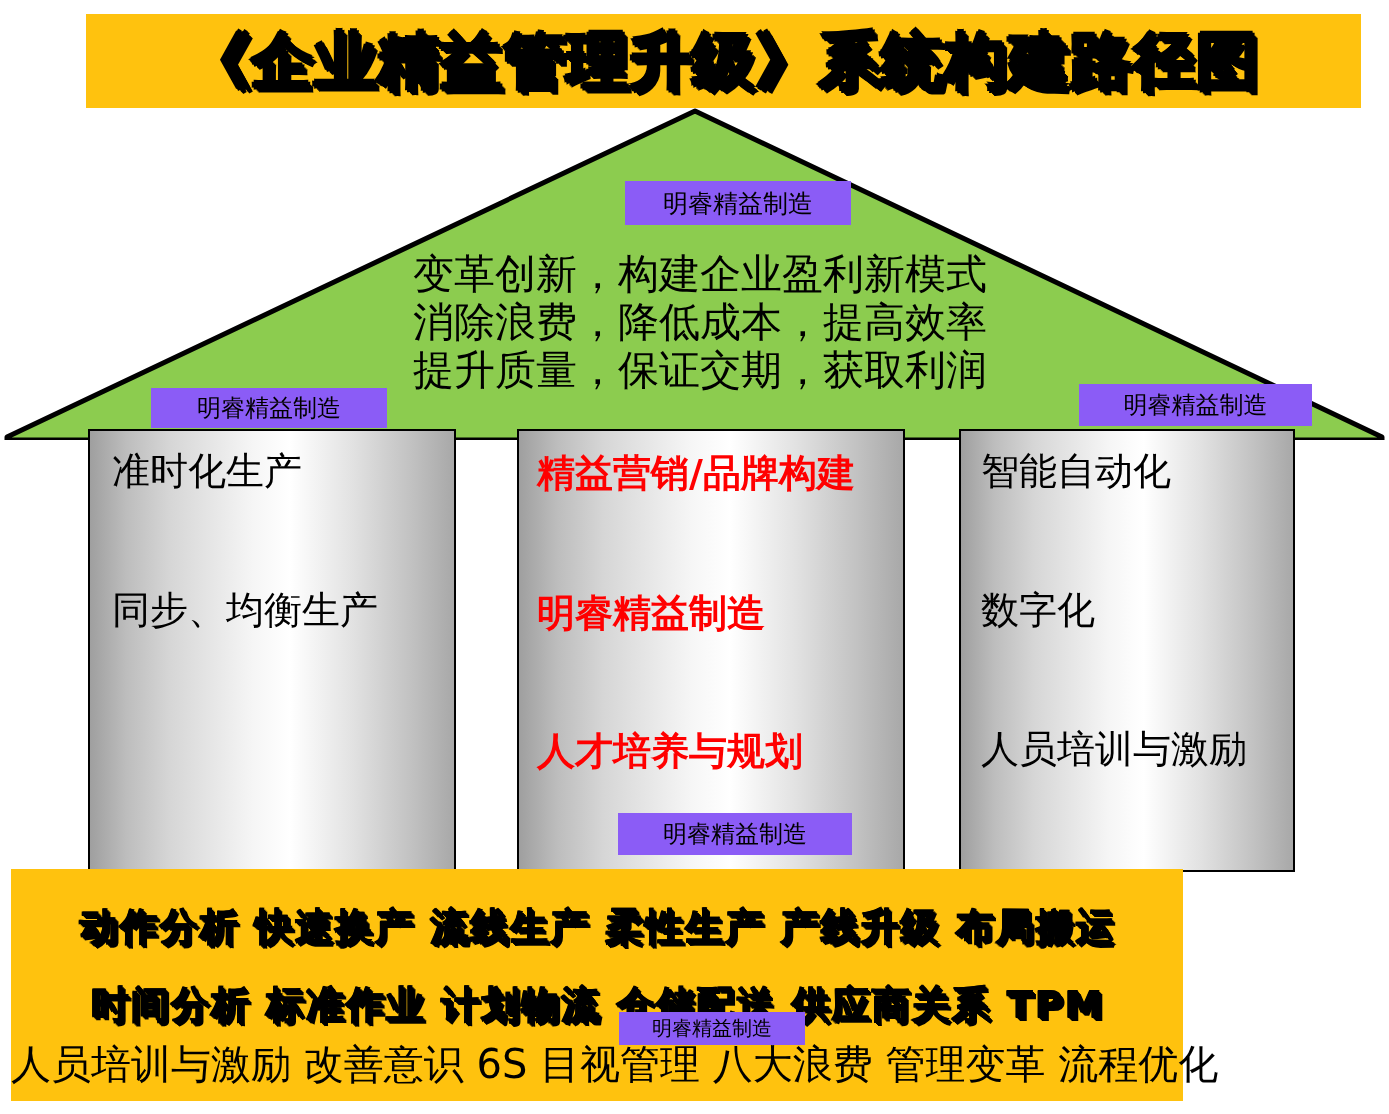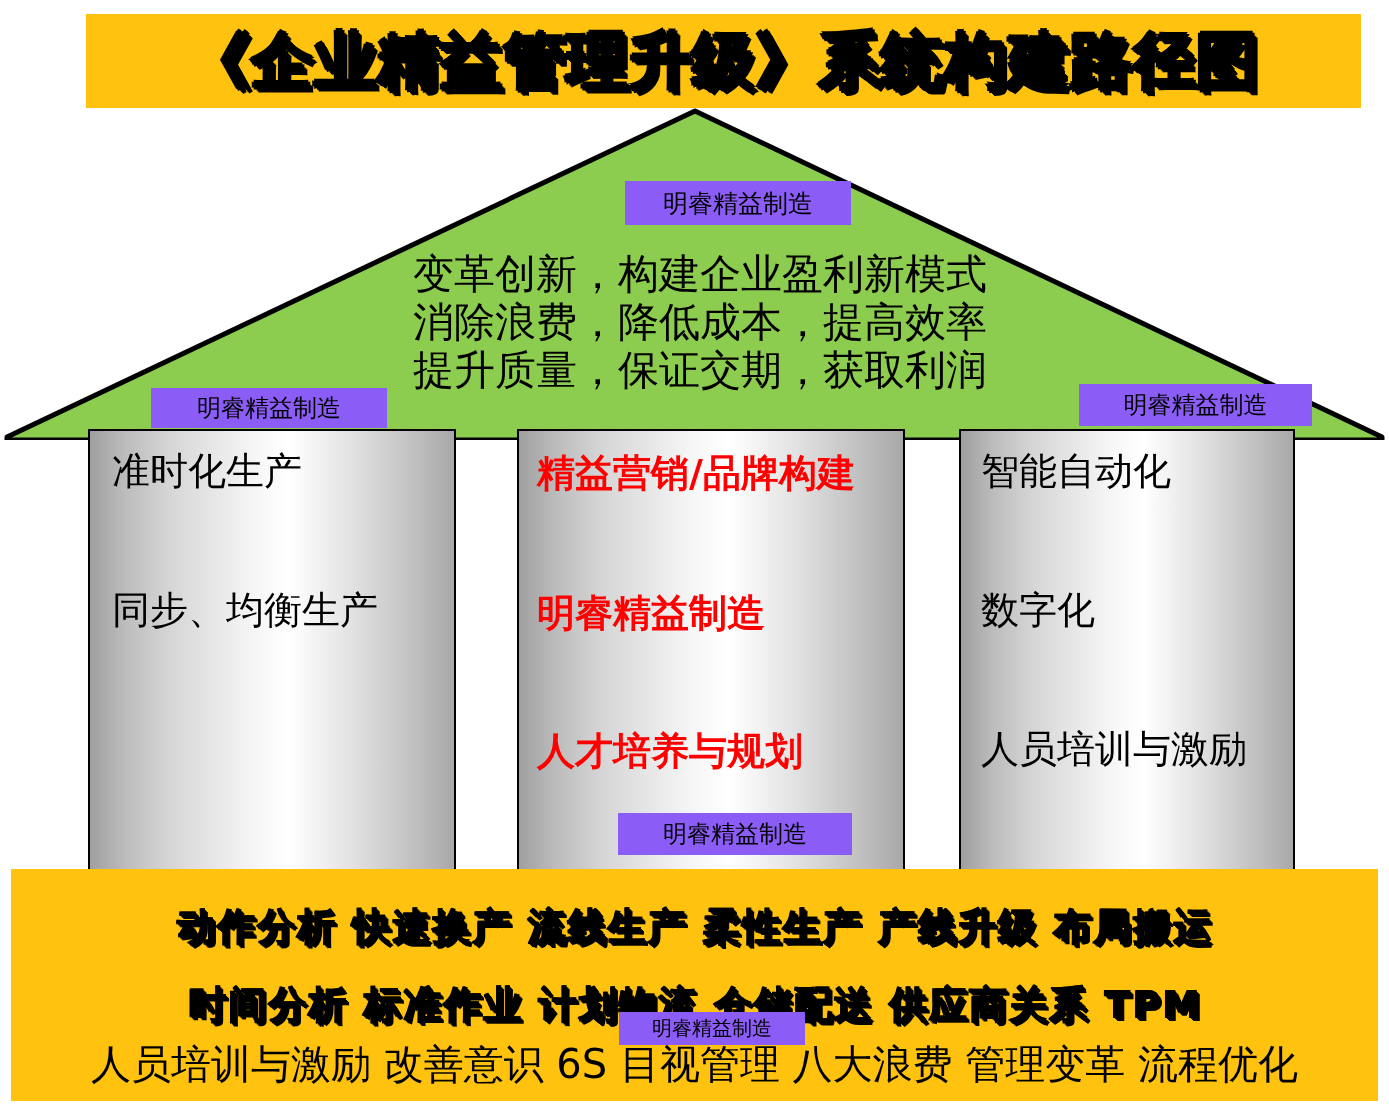--- a/index.html
+++ b/index.html
@@ -112,21 +112,21 @@
   .pillar-middle .pi-1 { top: 160px; }
   .pillar-middle .pi-2 { top: 298px; }
 
   .pillar-right .pillar-item { left: 20px; }
 
   
   .foundation {
     position: absolute;
     left: 11px;
     top: 869px;
-    width: 1367px;
+    width: 1172px;
     height: 232px;
     background: #FFC20E;
   }
   .found-row {
     position: absolute;
     left: 0;
     width: 100%;
     text-align: center;
     color: #000000;
     white-space: nowrap;

